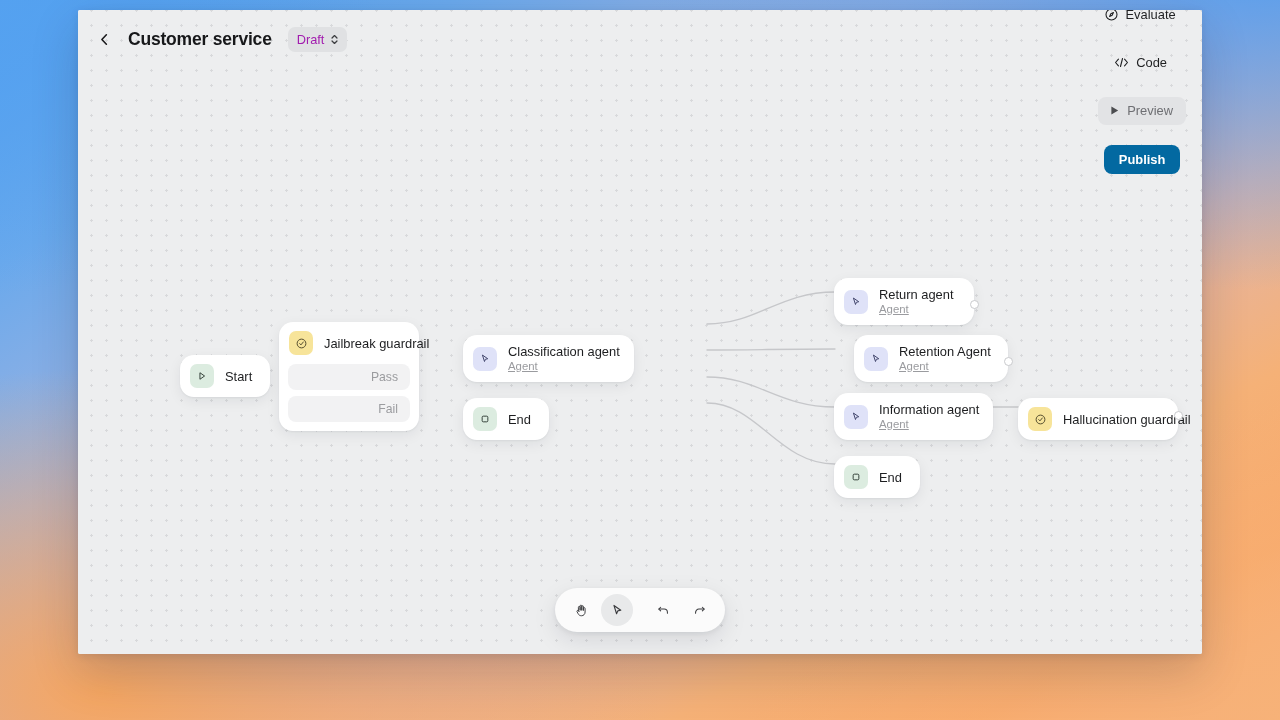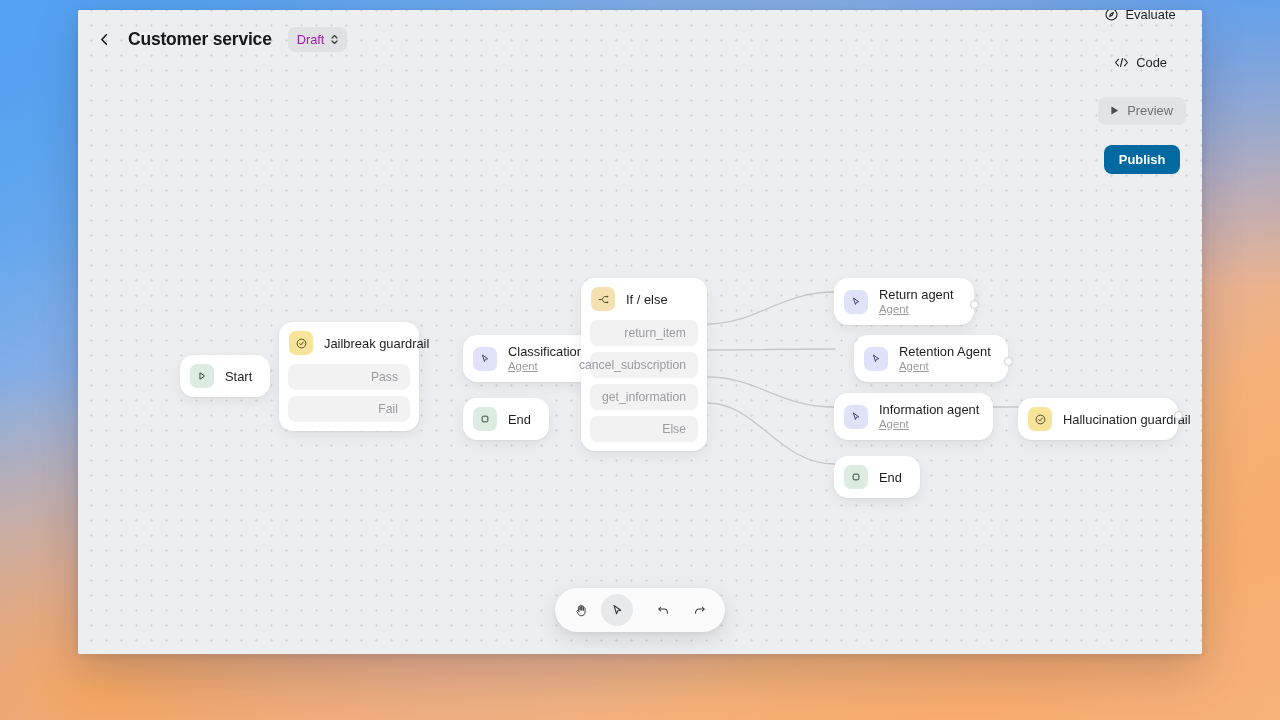--- a/index.html
+++ b/index.html
@@ -328,41 +328,20 @@
         <svg width="12" height="12" viewBox="0 0 14 14" fill="none">
           <rect x="3.7" y="3.7" width="6.6" height="6.6" rx="1.3" stroke="#2e3a33" stroke-width="1.1"></rect>
         </svg>
       </div>
       <div class="node-texts">
         <div class="node-title">End</div>
       </div>
     </div>
   </div>
 
-  <div class="node" style="left:503px; top:268px; width:126px;">
-    <div class="node-row">
-      <div class="node-icon ic-yellow-soft">
-        <svg width="13" height="13" viewBox="0 0 16 16" fill="none">
-          <path d="M2.6 8h3.2L9 4.4h3.4" stroke="#4a4327" stroke-width="1.1" stroke-linecap="round" stroke-linejoin="round"></path>
-          <path d="M5.8 8L9 11.6h3.4" stroke="#4a4327" stroke-width="1.1" stroke-linecap="round" stroke-linejoin="round"></path>
-          <circle cx="12.9" cy="4.4" r="1" fill="#4a4327"></circle>
-          <circle cx="12.9" cy="11.6" r="1" fill="#4a4327"></circle>
-        </svg>
-      </div>
-      <div class="node-texts">
-        <div class="node-title">If / else</div>
-      </div>
-    </div>
-    <div class="branch-list">
-      <div class="branch">return_item</div>
-      <div class="branch">cancel_subscription</div>
-      <div class="branch">get_information</div>
-      <div class="branch">Else</div>
-    </div>
-  </div>
 
   <div class="node" style="left:756px; top:268px; width:140px;">
     <div class="node-row">
       <div class="node-icon ic-blue">
         <svg width="12" height="12" viewBox="0 0 14 14" fill="none">
           <path d="M4 2.4l6.2 4.3-2.7.6-1.1 2.6z" stroke="#3a3f66" stroke-width="1.1" stroke-linejoin="round"></path>
         </svg>
       </div>
       <div class="node-texts">
         <div class="node-title">Return agent</div>

